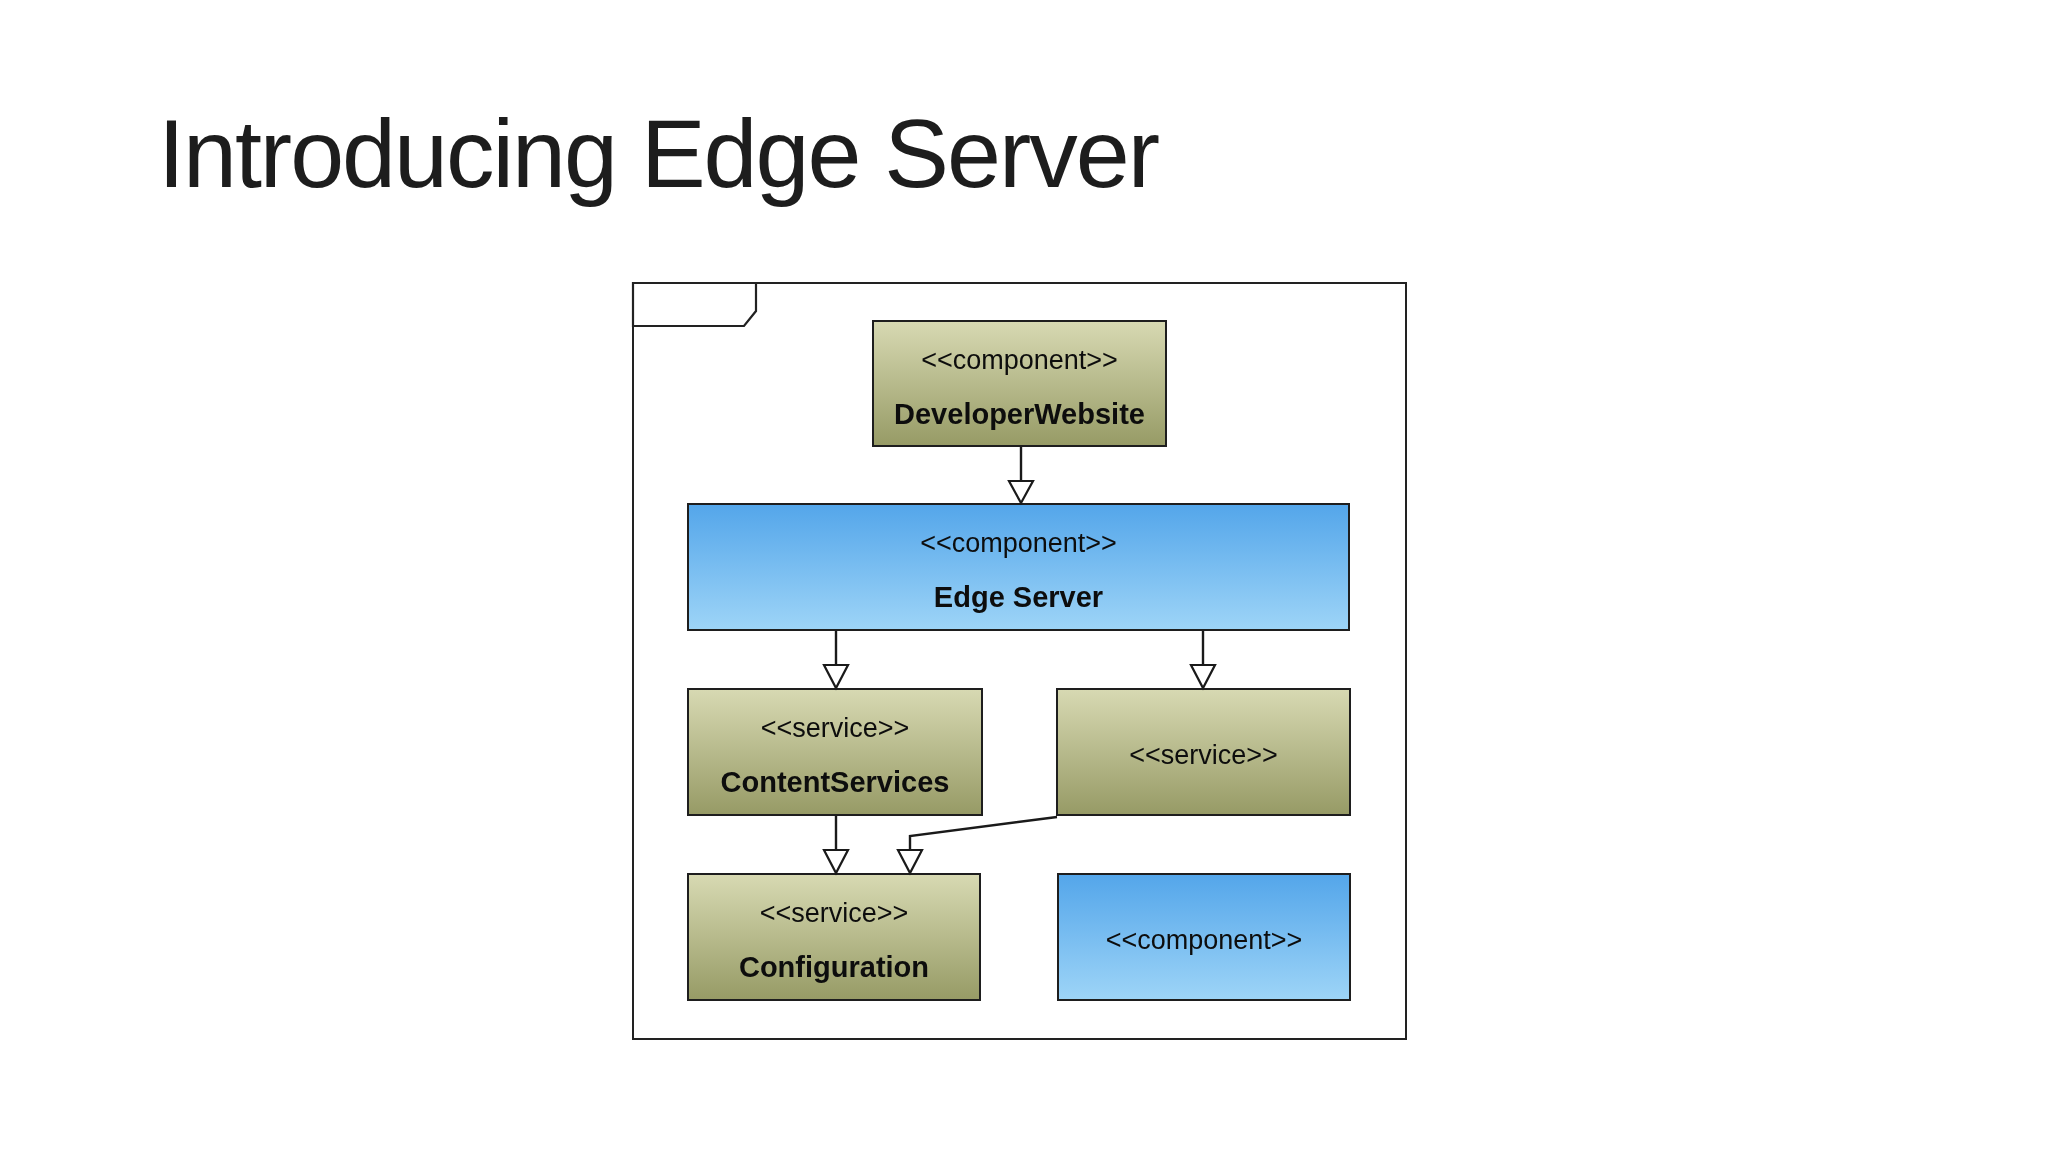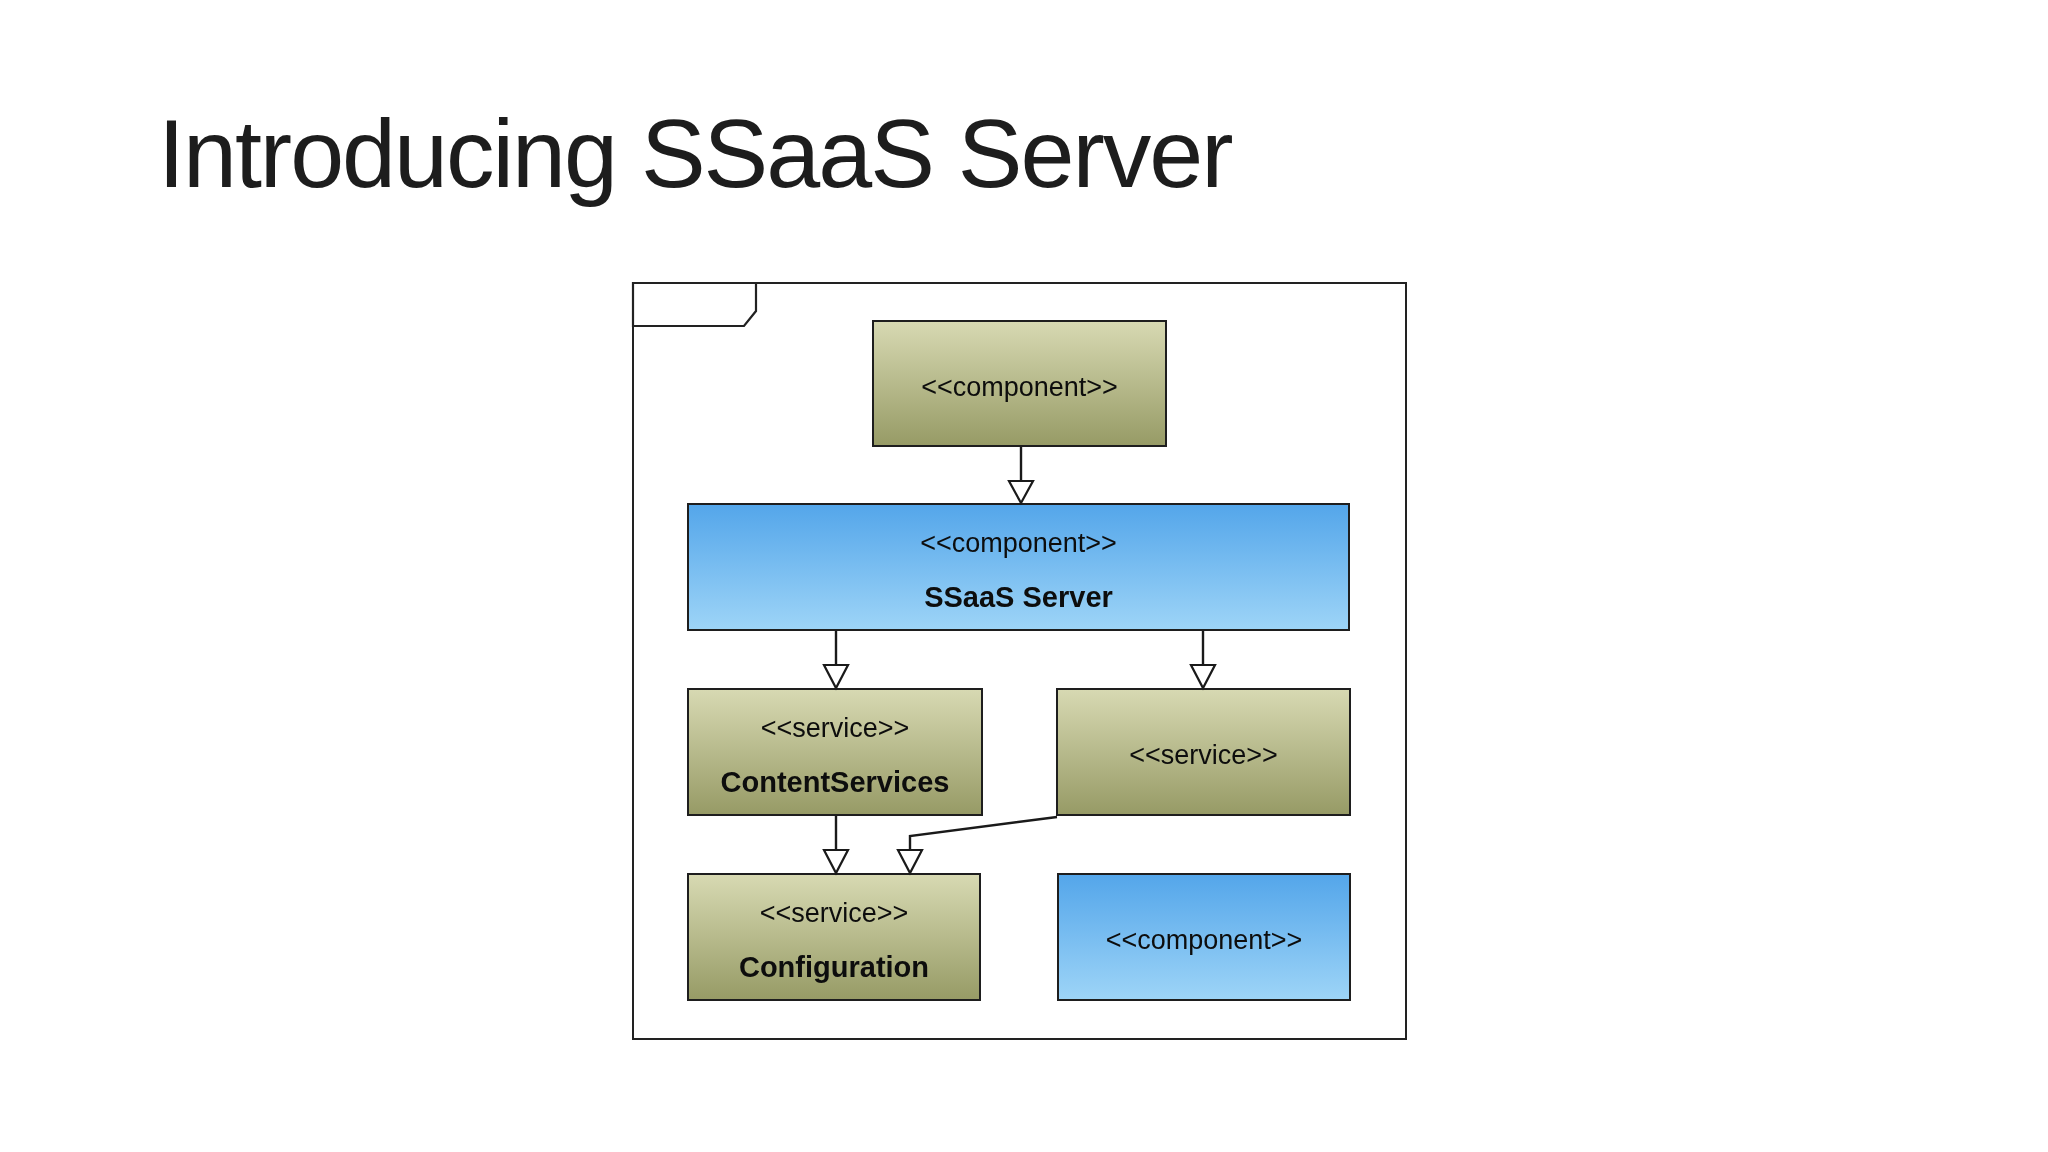--- a/index.html
+++ b/index.html
@@ -74,31 +74,32 @@
     position:absolute;
     left:0;top:0;width:2048px;height:1152px;
     pointer-events:none;
   }
 </style>
 </head>
 <body>
 
 <div id="slide">
 
-  <div id="slide-title">Introducing SSaaS Server</div>
+  <div id="slide-title">Introducing Edge Server</div>
 
   <div id="uml-frame"></div>
 
   <div class="uml-box" id="box-developer-website" style="background: linear-gradient(rgb(215, 217, 178), rgb(151, 155, 102)); border-color: rgb(30, 30, 30);">
     <div class="stereotype">&lt;&lt;component&gt;&gt;</div>
+    <div class="node-name">DeveloperWebsite</div>
   </div>
 
   <div class="uml-box" id="box-edge-server" style="background: linear-gradient(rgb(84, 166, 234), rgb(157, 212, 247)); border-color: rgb(30, 30, 30);">
     <div class="stereotype">&lt;&lt;component&gt;&gt;</div>
-    <div class="node-name">SSaaS Server</div>
+    <div class="node-name">Edge Server</div>
   </div>
 
   <div class="uml-box" id="box-content-services" style="background: linear-gradient(rgb(215, 217, 178), rgb(151, 155, 102)); border-color: rgb(30, 30, 30);">
     <div class="stereotype">&lt;&lt;service&gt;&gt;</div>
     <div class="node-name">ContentServices</div>
   </div>
 
   <div class="uml-box" id="box-developer-services" style="background: linear-gradient(rgb(215, 217, 178), rgb(151, 155, 102)); border-color: rgb(30, 30, 30);">
     <div class="stereotype">&lt;&lt;service&gt;&gt;</div>
   </div>

